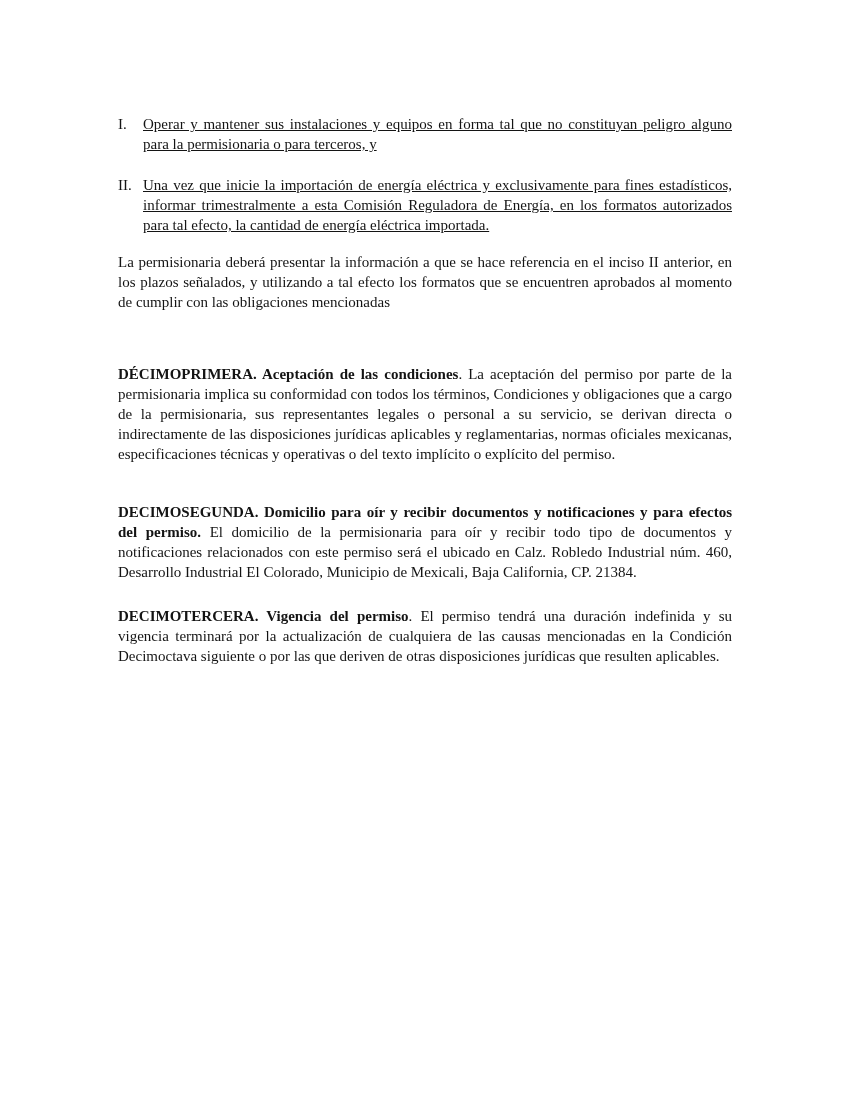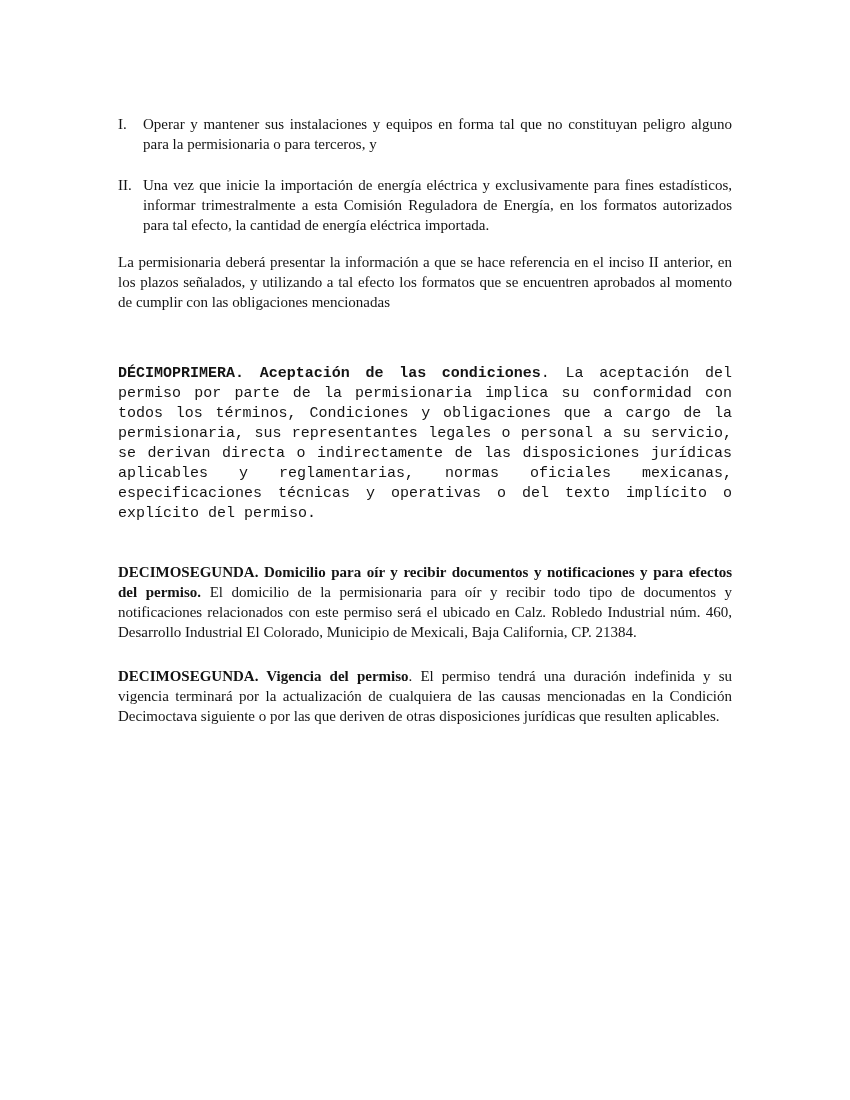--- a/index.html
+++ b/index.html
@@ -28,32 +28,33 @@
     display: flex;
     align-items: flex-start;
   }
   .list-item .numeral {
     flex: 0 0 25px;
     width: 25px;
   }
   .list-item .item-text {
     flex: 1 1 auto;
     text-align: justify;
+    text-decoration: underline;
   }
   .para {
     margin: 0;
     text-align: justify;
   }
   .lead {
     font-weight: bold;
   }
   .mb-a { margin-bottom: 21px; }
   .mb-b { margin-bottom: 17px; justify-content: flex-end; }
   .mb-c { margin-bottom: 52px; }
-  .mb-d { margin-bottom: 38px; font-family: Liberation Mono, monospace; }
+  .mb-d { margin-bottom: 38px; }
   .mb-e { margin-bottom: 24px; }
 </style>
 </head>
 <body>
 
 <div class="page">
   <div class="content">
 
     <div class="list-item mb-a">
       <span class="numeral">I.</span>
@@ -71,17 +72,17 @@
 
     <p class="para mb-d">
       <span class="lead">DÉCIMOPRIMERA. Aceptación de las condiciones</span><span>. La aceptación del permiso por parte de la permisionaria implica su conformidad con todos los términos, Condiciones y obligaciones que a cargo de la permisionaria, sus representantes legales o personal a su servicio, se derivan directa o indirectamente de las disposiciones jurídicas aplicables y reglamentarias, normas oficiales mexicanas, especificaciones técnicas y operativas o del texto implícito o explícito del permiso.</span>
     </p>
 
     <p class="para mb-e">
       <span class="lead">DECIMOSEGUNDA. Domicilio para oír y recibir documentos y notificaciones y para efectos del permiso.</span><span> El domicilio de la permisionaria para oír y recibir todo tipo de documentos y notificaciones relacionados con este permiso será el ubicado en Calz. Robledo Industrial núm. 460, Desarrollo Industrial El Colorado, Municipio de Mexicali, Baja California, CP. 21384.</span>
     </p>
 
     <p class="para">
-      <span class="lead">DECIMOSEGUNDA. Vigencia del permiso</span><span>. El permiso tendrá una duración indefinida y su vigencia terminará por la actualización de cualquiera de las causas mencionadas en la Condición Decimoctava siguiente o por las que deriven de otras disposiciones jurídicas que resulten aplicables.</span>
+      <span class="lead">DECIMOTERCERA. Vigencia del permiso</span><span>. El permiso tendrá una duración indefinida y su vigencia terminará por la actualización de cualquiera de las causas mencionadas en la Condición Decimoctava siguiente o por las que deriven de otras disposiciones jurídicas que resulten aplicables.</span>
     </p>
 
   </div>
 </div>
 
 </body></html>

